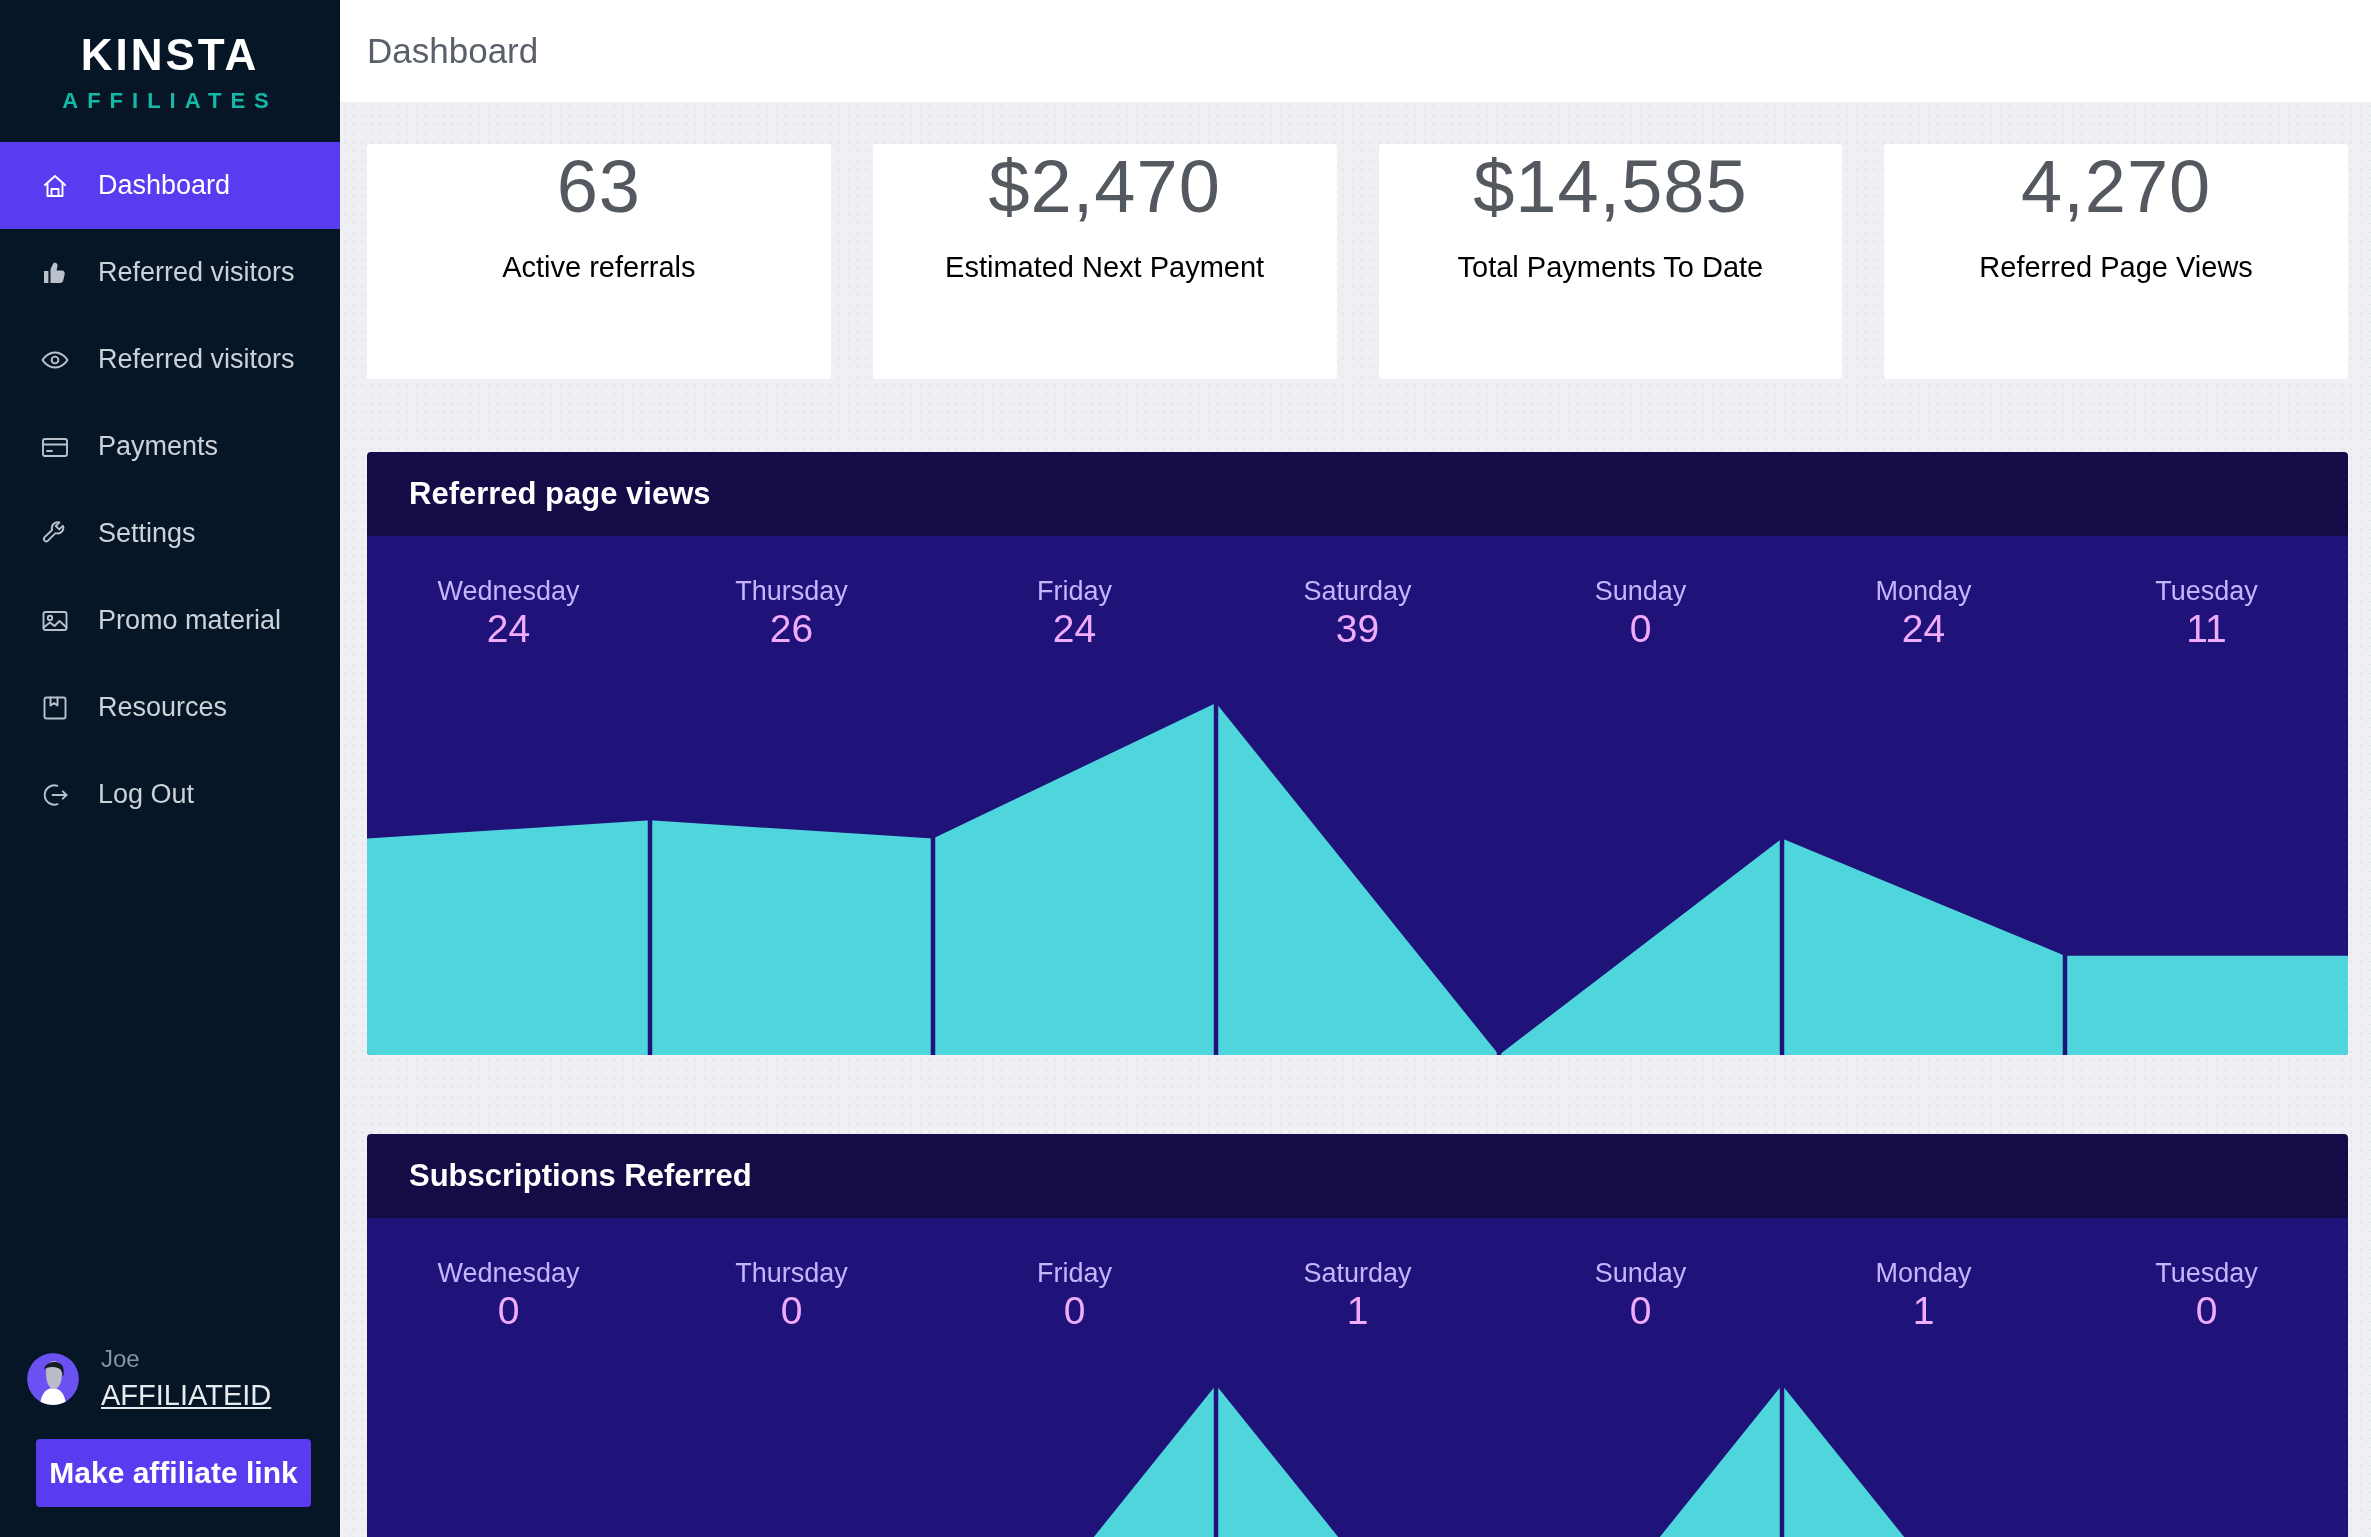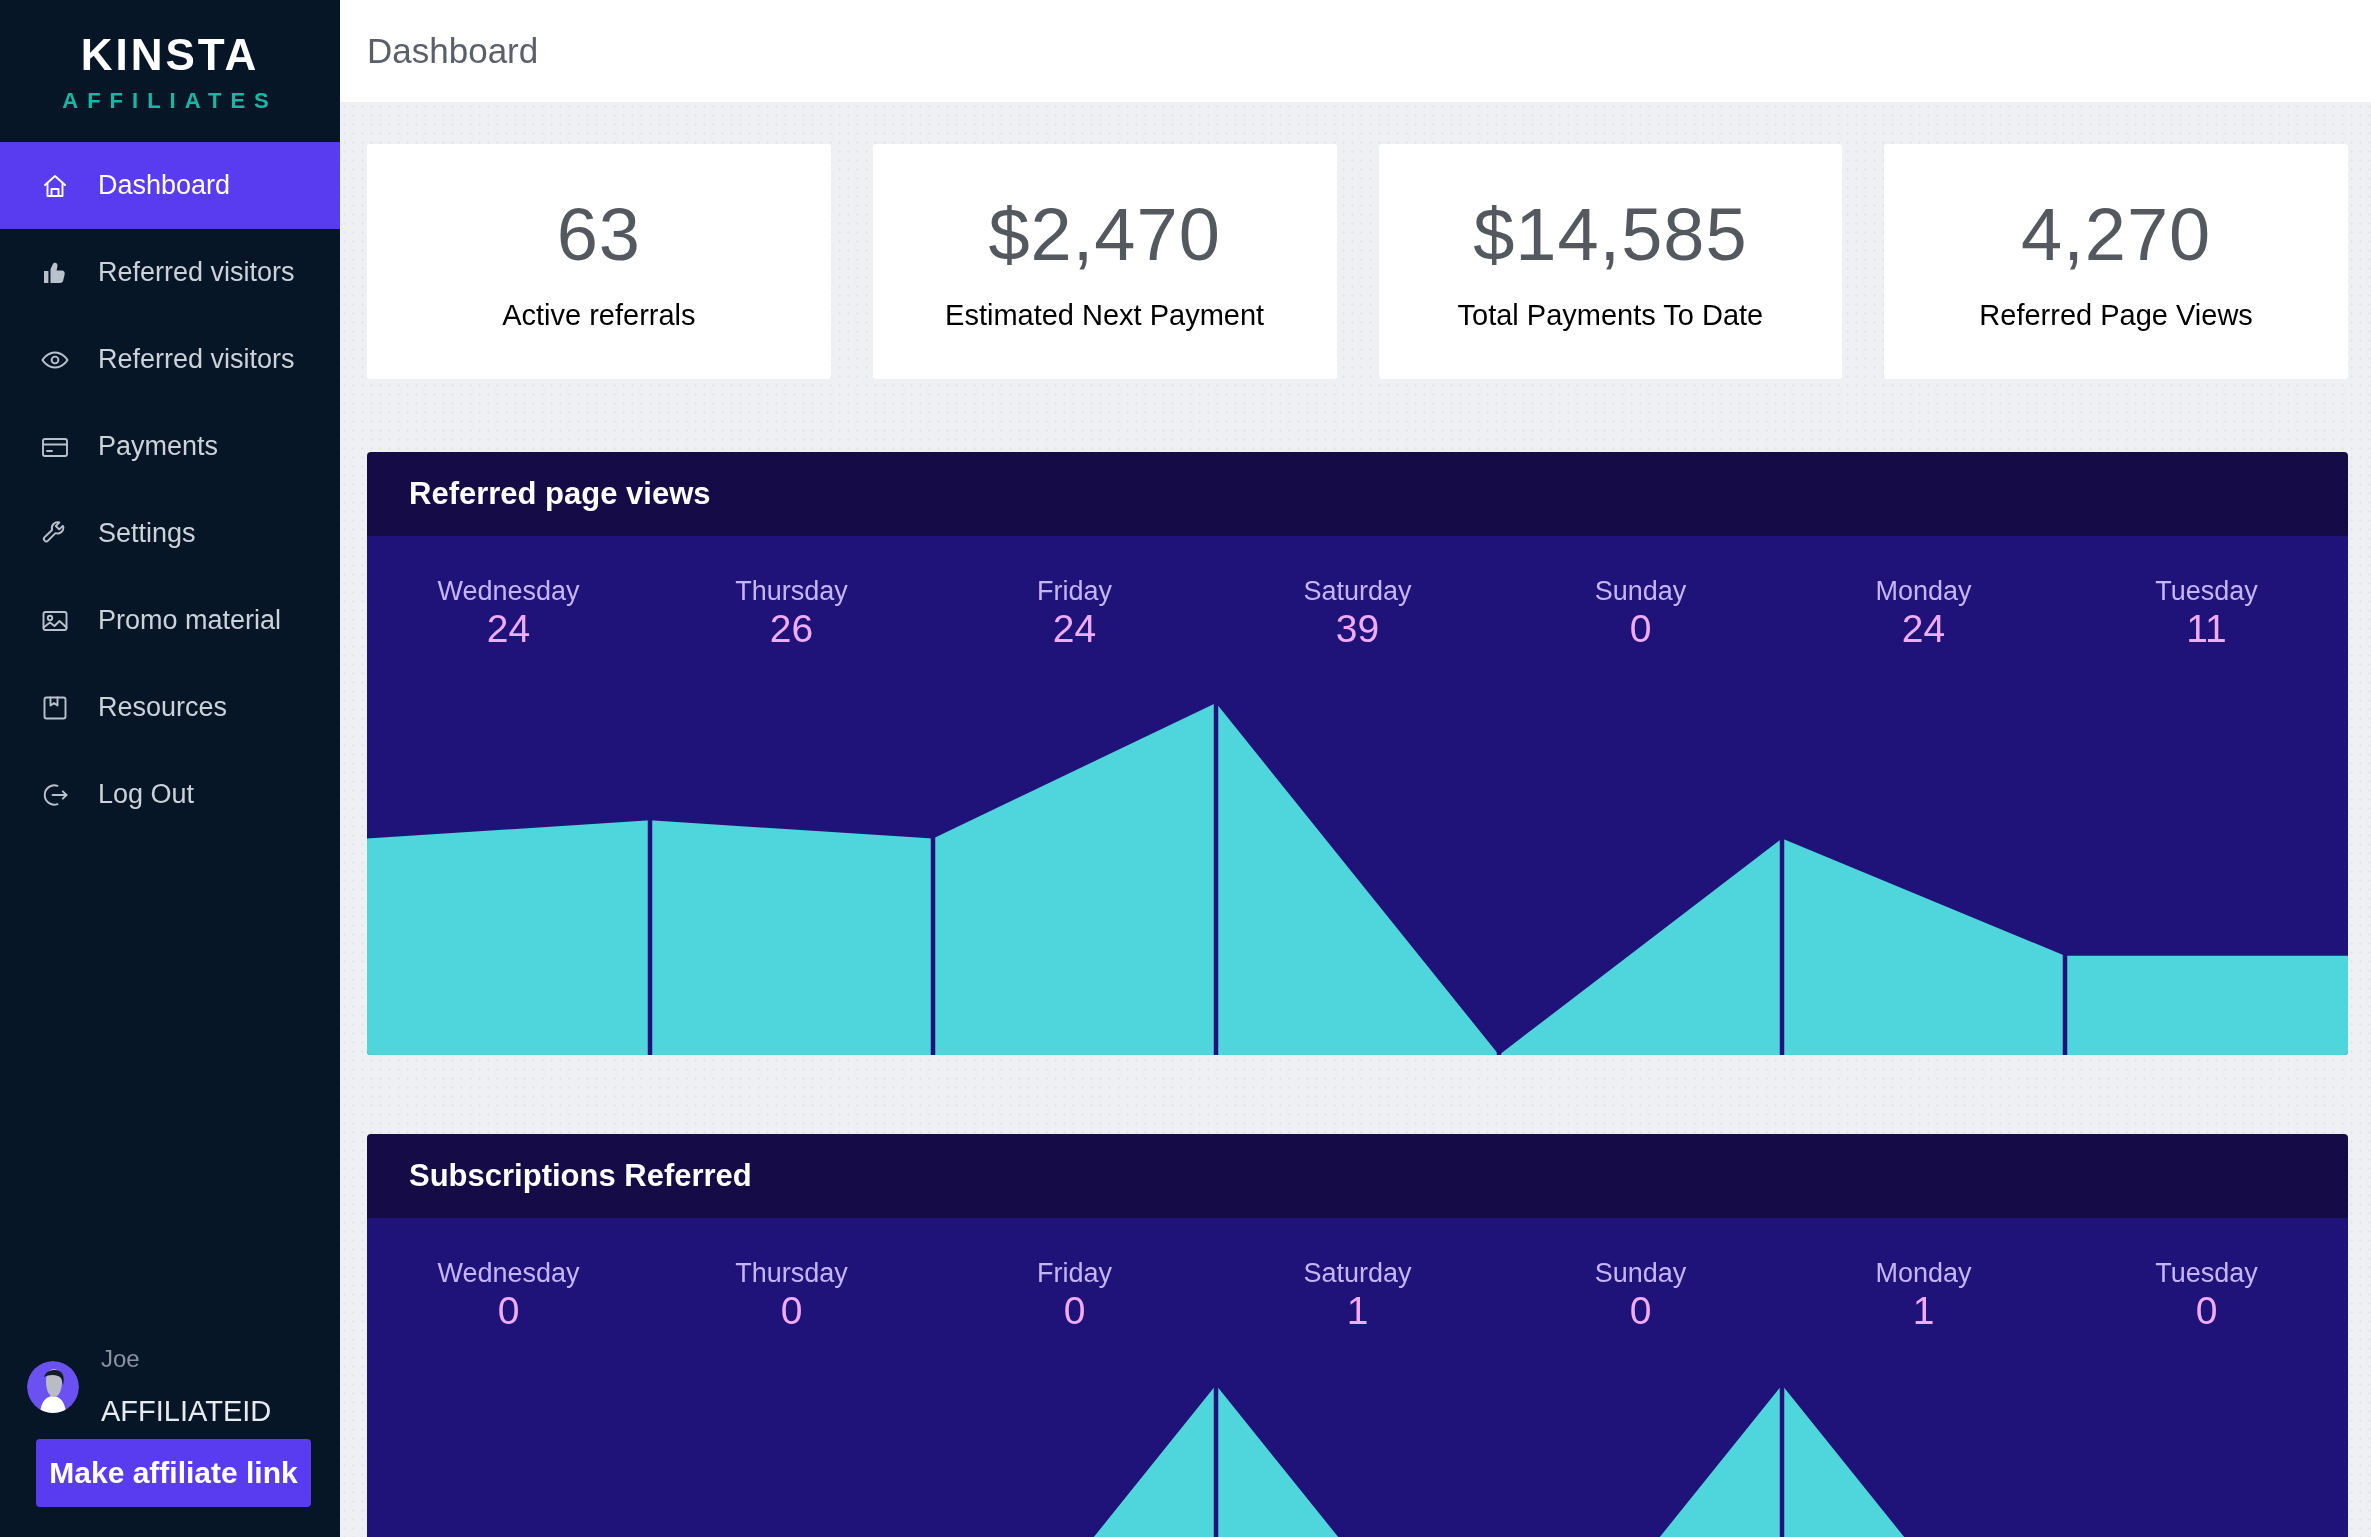--- a/index.html
+++ b/index.html
@@ -16,34 +16,34 @@
   .nav-item.active { background:#5a3cf0; color:#ffffff; }
   .nav-icon { width:30px; height:30px; margin-left:40px; margin-right:28px; display:flex; align-items:center; justify-content:center; flex:none; }
   .nav-icon svg { width:30px; height:30px; stroke:#b9c1cc; fill:none; stroke-width:1.9; stroke-linecap:round; stroke-linejoin:round; }
   .nav-item.active .nav-icon svg { stroke:#ffffff; }
   .nav-icon svg .fillpart { fill:#b9c1cc; stroke:none; }
 
   .user-row { position:absolute; left:27px; top:1345px; display:flex; align-items:center; }
   .avatar { width:52px; height:52px; border-radius:50%; overflow:hidden; flex:none; }
   .user-meta { margin-left:22px; }
   .user-name { color:#8a93a2; font-size:24px; }
-  .user-id { color:#e7eaef; font-size:29px; margin-top:22px; }
+  .user-id { color:#e7eaef; font-size:29px; margin-top:6px;text-decoration:underline; }
   .cta-btn { position:absolute; left:36px; top:1439px; width:275px; height:68px; background:#5a3cf0; border:none; border-radius:4px; color:#ffffff; font-size:30px; font-weight:600; font-family:inherit; cursor:pointer; }
 
   
   .main { position:absolute; left:340px; top:0; width:2031px; height:1537px; }
   .topbar { height:102px; background:#ffffff; display:flex; align-items:center; }
   .page-title { font-size:35px; color:#5a6069; margin-left:27px; font-weight:400; }
   .content { height:1435px; overflow:hidden; padding:42px 23px 0 27px;
              background-color:#eef0f3;
              background-image:radial-gradient(#e2e5ea 1.2px, transparent 1.2px);
              background-size:9px 9px; }
 
   .stats-row { display:flex; gap:42px; height:235px; }
-  .stat-card { flex:1; background:#ffffff; border-radius:3px; display:flex; flex-direction:column; align-items:center; justify-content:center; }
+  .stat-card { flex:1; background:#ffffff; border-radius:3px; display:flex; flex-direction:column; align-items:center; }
   .stat-value { font-size:74px; font-weight:300; color:#54585f; letter-spacing:1px; }
   .stat-label { font-size:29px; color:#000000; margin-top:22px; }
 
   .panel { border-radius:4px; overflow:hidden; }
   .panel-1 { margin-top:73px; }
   .panel-2 { margin-top:79px; }
   .panel-header { height:84px; background:#150c47; display:flex; align-items:center; }
   .panel-title { color:#ffffff; font-size:31px; font-weight:700; margin-left:42px; }
   .chart-body { position:relative; height:519px; background:#1f1278; }
   .chart-svg { position:absolute; left:0; top:0; width:100%; height:519px; display:block; }

